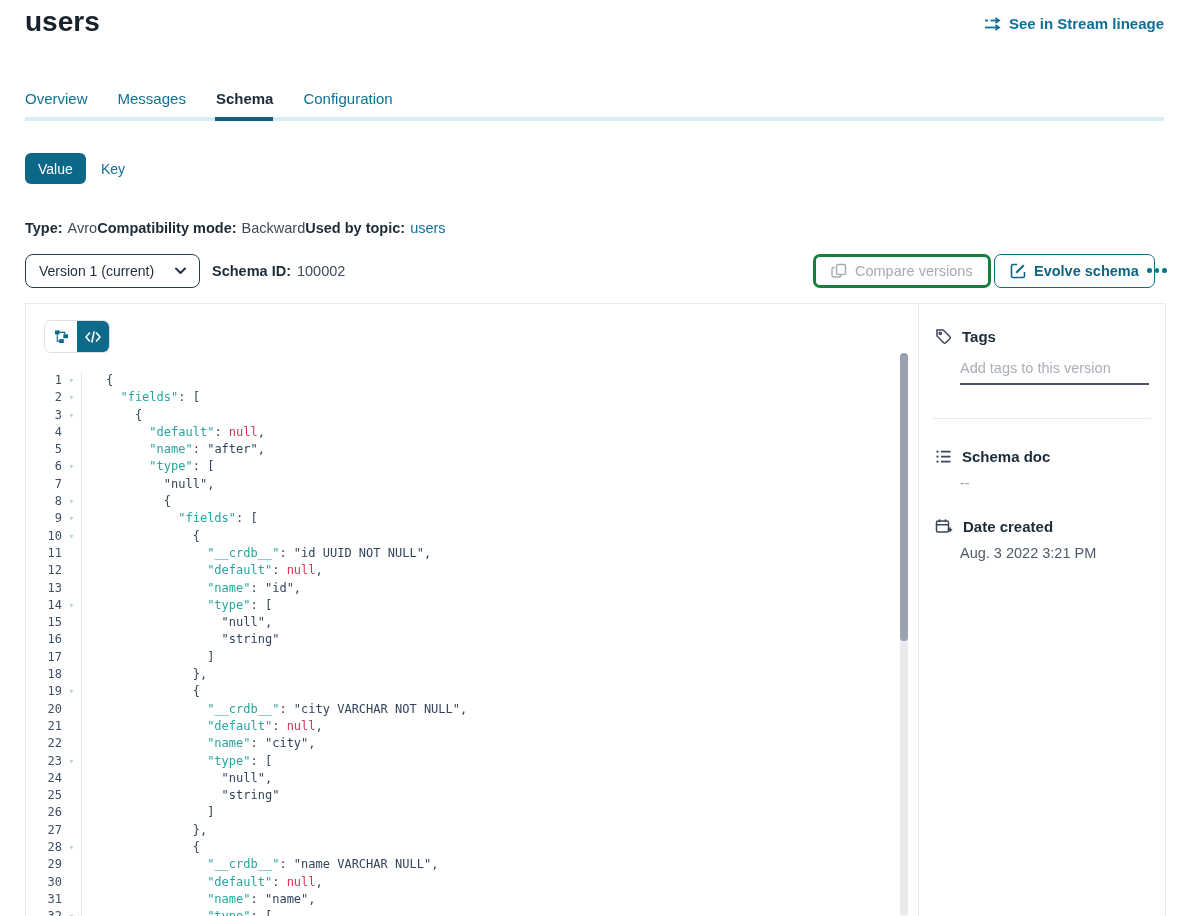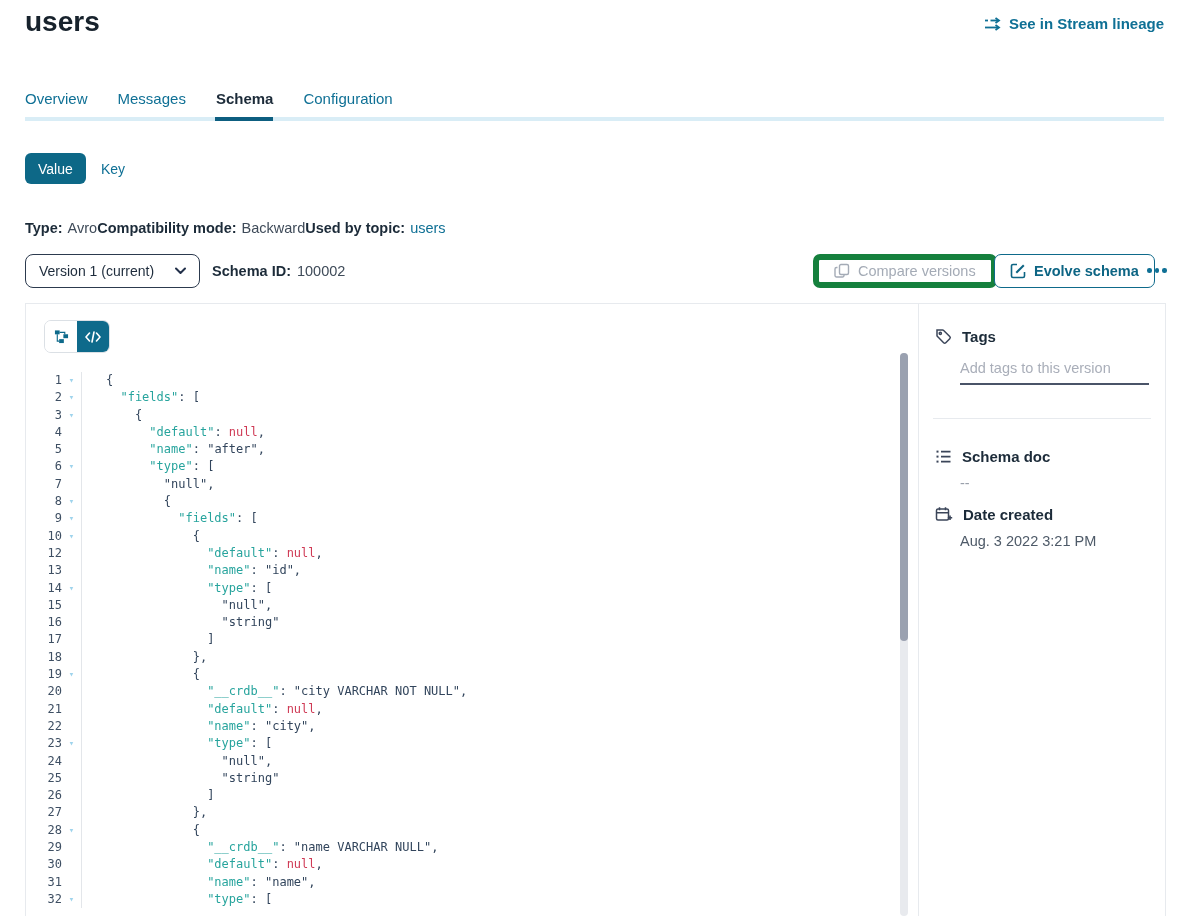--- a/index.html
+++ b/index.html
@@ -32,21 +32,21 @@
   
   .selectbox { position:absolute; left:25px; top:254px; width:175px; height:34px; border:1.5px solid #2c3a4e;
     border-radius:8px; display:flex; align-items:center; justify-content:space-between; padding:0 13px;
     font-size:14px; color:#1e2c3c; cursor:pointer; background:#fff; }
   .schemaid { position:absolute; left:212px; top:254px; height:34px; display:flex; align-items:center; gap:6px; font-size:14.5px; }
   .schemaid .lbl { font-weight:700; }
   .schemaid .val { color:#3f4b59; }
   .btn { position:absolute; top:254px; height:34px; display:flex; align-items:center; gap:8px;
     border-radius:7px; background:#fff; font-size:14.5px; padding:0 15px;
     font-family:"Liberation Sans", sans-serif; cursor:pointer; }
-  .btn.compare { left:813px; border:6px solid #15803d; color:#a4abb6; }
+  .btn.compare { left:813px; border:3px solid #15803d; color:#a4abb6; }
   .btn.evolve { left:994px; border:1.5px solid #0e6a8b; color:#0d6584; font-weight:600;justify-content:flex-end; }
   .more { position:absolute; left:1147px; top:268px; display:flex; gap:3px; cursor:pointer; }
   .more i { width:4.5px; height:4.5px; border-radius:50%; background:#0f7095; }
   
   .panel { position:absolute; left:25px; top:303px; width:1141px; height:613px;
     border:1px solid #e7eaee; border-bottom:none; display:flex; background:#fff; }
   .editor { flex:1 1 auto; position:relative; overflow:hidden; }
   .viewtoggle { display:inline-flex; margin:16px 0 0 18px; border:1px solid #dbe0e5; border-radius:7px;
     overflow:hidden; height:33px; }
   .seg { width:32px; display:flex; align-items:center; justify-content:center; cursor:pointer; }
@@ -69,21 +69,21 @@
   
   .sidebar { flex:0 0 245px; border-left:1px solid #e7eaee; }
   .sb-head { display:flex; align-items:center; gap:10px; margin:24px 16px 0; }
   .sb-head h3 { font-size:15px; font-weight:700; color:#1c2b39; }
   .tag-input { display:block; margin:15px 16px 0 41px; width:189px; border:none;
     border-bottom:2px solid #4a5468; padding:0 0 7px; font-size:14.5px; color:#1c2b39;
     font-family:"Liberation Sans", sans-serif; outline:none; background:transparent; }
   .tag-input::placeholder { color:#a9aeb9; }
   .sb-divider { border-top:1px solid #e7eaee; margin:33px 14px 0; }
   .sb-head.doc { margin-top:29px; }
-  .sb-head.date { margin-top:15px;align-items:center; }
+  .sb-head.date { margin-top:27px;align-items:center; }
   .sb-value { margin:10px 16px 0 41px; font-size:14.5px; color:#9aa0ab; }
   .sb-value.dark { color:#4e5a68; }
   svg { display:block; }
 </style>
 </head>
 <body>
 
 <div class="page">
 
   <h1 class="title">users</h1>
@@ -186,20 +186,21 @@
           <div class="cl"><div class="gut"><span class="lnum">1</span><span class="fold">▾</span></div><div class="ccode" style="padding-left: calc(0ch + 24px);"><span class="t-p">{</span></div></div>
           <div class="cl"><div class="gut"><span class="lnum">2</span><span class="fold">▾</span></div><div class="ccode" style="padding-left: calc(2ch + 24px);"><span class="t-k">"fields"</span><span class="t-p">: [</span></div></div>
           <div class="cl"><div class="gut"><span class="lnum">3</span><span class="fold">▾</span></div><div class="ccode" style="padding-left: calc(4ch + 24px);"><span class="t-p">{</span></div></div>
           <div class="cl"><div class="gut"><span class="lnum">4</span><span class="fold"></span></div><div class="ccode" style="padding-left: calc(6ch + 24px);"><span class="t-k">"default"</span><span class="t-p">: </span><span class="t-n">null</span><span class="t-p">,</span></div></div>
           <div class="cl"><div class="gut"><span class="lnum">5</span><span class="fold"></span></div><div class="ccode" style="padding-left: calc(6ch + 24px);"><span class="t-k">"name"</span><span class="t-p">: </span><span class="t-s">"after"</span><span class="t-p">,</span></div></div>
           <div class="cl"><div class="gut"><span class="lnum">6</span><span class="fold">▾</span></div><div class="ccode" style="padding-left: calc(6ch + 24px);"><span class="t-k">"type"</span><span class="t-p">: [</span></div></div>
           <div class="cl"><div class="gut"><span class="lnum">7</span><span class="fold"></span></div><div class="ccode" style="padding-left: calc(8ch + 24px);"><span class="t-s">"null"</span><span class="t-p">,</span></div></div>
           <div class="cl"><div class="gut"><span class="lnum">8</span><span class="fold">▾</span></div><div class="ccode" style="padding-left: calc(8ch + 24px);"><span class="t-p">{</span></div></div>
           <div class="cl"><div class="gut"><span class="lnum">9</span><span class="fold">▾</span></div><div class="ccode" style="padding-left: calc(10ch + 24px);"><span class="t-k">"fields"</span><span class="t-p">: [</span></div></div>
           <div class="cl"><div class="gut"><span class="lnum">10</span><span class="fold">▾</span></div><div class="ccode" style="padding-left: calc(12ch + 24px);"><span class="t-p">{</span></div></div>
+          <div class="cl"><div class="gut"><span class="lnum">11</span><span class="fold"></span></div><div class="ccode" style="padding-left: calc(14ch + 24px);"><span class="t-k">"__crdb__"</span><span class="t-p">: </span><span class="t-s">"id UUID NOT NULL"</span><span class="t-p">,</span></div></div>
           <div class="cl"><div class="gut"><span class="lnum">12</span><span class="fold"></span></div><div class="ccode" style="padding-left: calc(14ch + 24px);"><span class="t-k">"default"</span><span class="t-p">: </span><span class="t-n">null</span><span class="t-p">,</span></div></div>
           <div class="cl"><div class="gut"><span class="lnum">13</span><span class="fold"></span></div><div class="ccode" style="padding-left: calc(14ch + 24px);"><span class="t-k">"name"</span><span class="t-p">: </span><span class="t-s">"id"</span><span class="t-p">,</span></div></div>
           <div class="cl"><div class="gut"><span class="lnum">14</span><span class="fold">▾</span></div><div class="ccode" style="padding-left: calc(14ch + 24px);"><span class="t-k">"type"</span><span class="t-p">: [</span></div></div>
           <div class="cl"><div class="gut"><span class="lnum">15</span><span class="fold"></span></div><div class="ccode" style="padding-left: calc(16ch + 24px);"><span class="t-s">"null"</span><span class="t-p">,</span></div></div>
           <div class="cl"><div class="gut"><span class="lnum">16</span><span class="fold"></span></div><div class="ccode" style="padding-left: calc(16ch + 24px);"><span class="t-s">"string"</span></div></div>
           <div class="cl"><div class="gut"><span class="lnum">17</span><span class="fold"></span></div><div class="ccode" style="padding-left: calc(14ch + 24px);"><span class="t-p">]</span></div></div>
           <div class="cl"><div class="gut"><span class="lnum">18</span><span class="fold"></span></div><div class="ccode" style="padding-left: calc(12ch + 24px);"><span class="t-p">},</span></div></div>
           <div class="cl"><div class="gut"><span class="lnum">19</span><span class="fold">▾</span></div><div class="ccode" style="padding-left: calc(12ch + 24px);"><span class="t-p">{</span></div></div>
           <div class="cl"><div class="gut"><span class="lnum">20</span><span class="fold"></span></div><div class="ccode" style="padding-left: calc(14ch + 24px);"><span class="t-k">"__crdb__"</span><span class="t-p">: </span><span class="t-s">"city VARCHAR NOT NULL"</span><span class="t-p">,</span></div></div>
           <div class="cl"><div class="gut"><span class="lnum">21</span><span class="fold"></span></div><div class="ccode" style="padding-left: calc(14ch + 24px);"><span class="t-k">"default"</span><span class="t-p">: </span><span class="t-n">null</span><span class="t-p">,</span></div></div>

